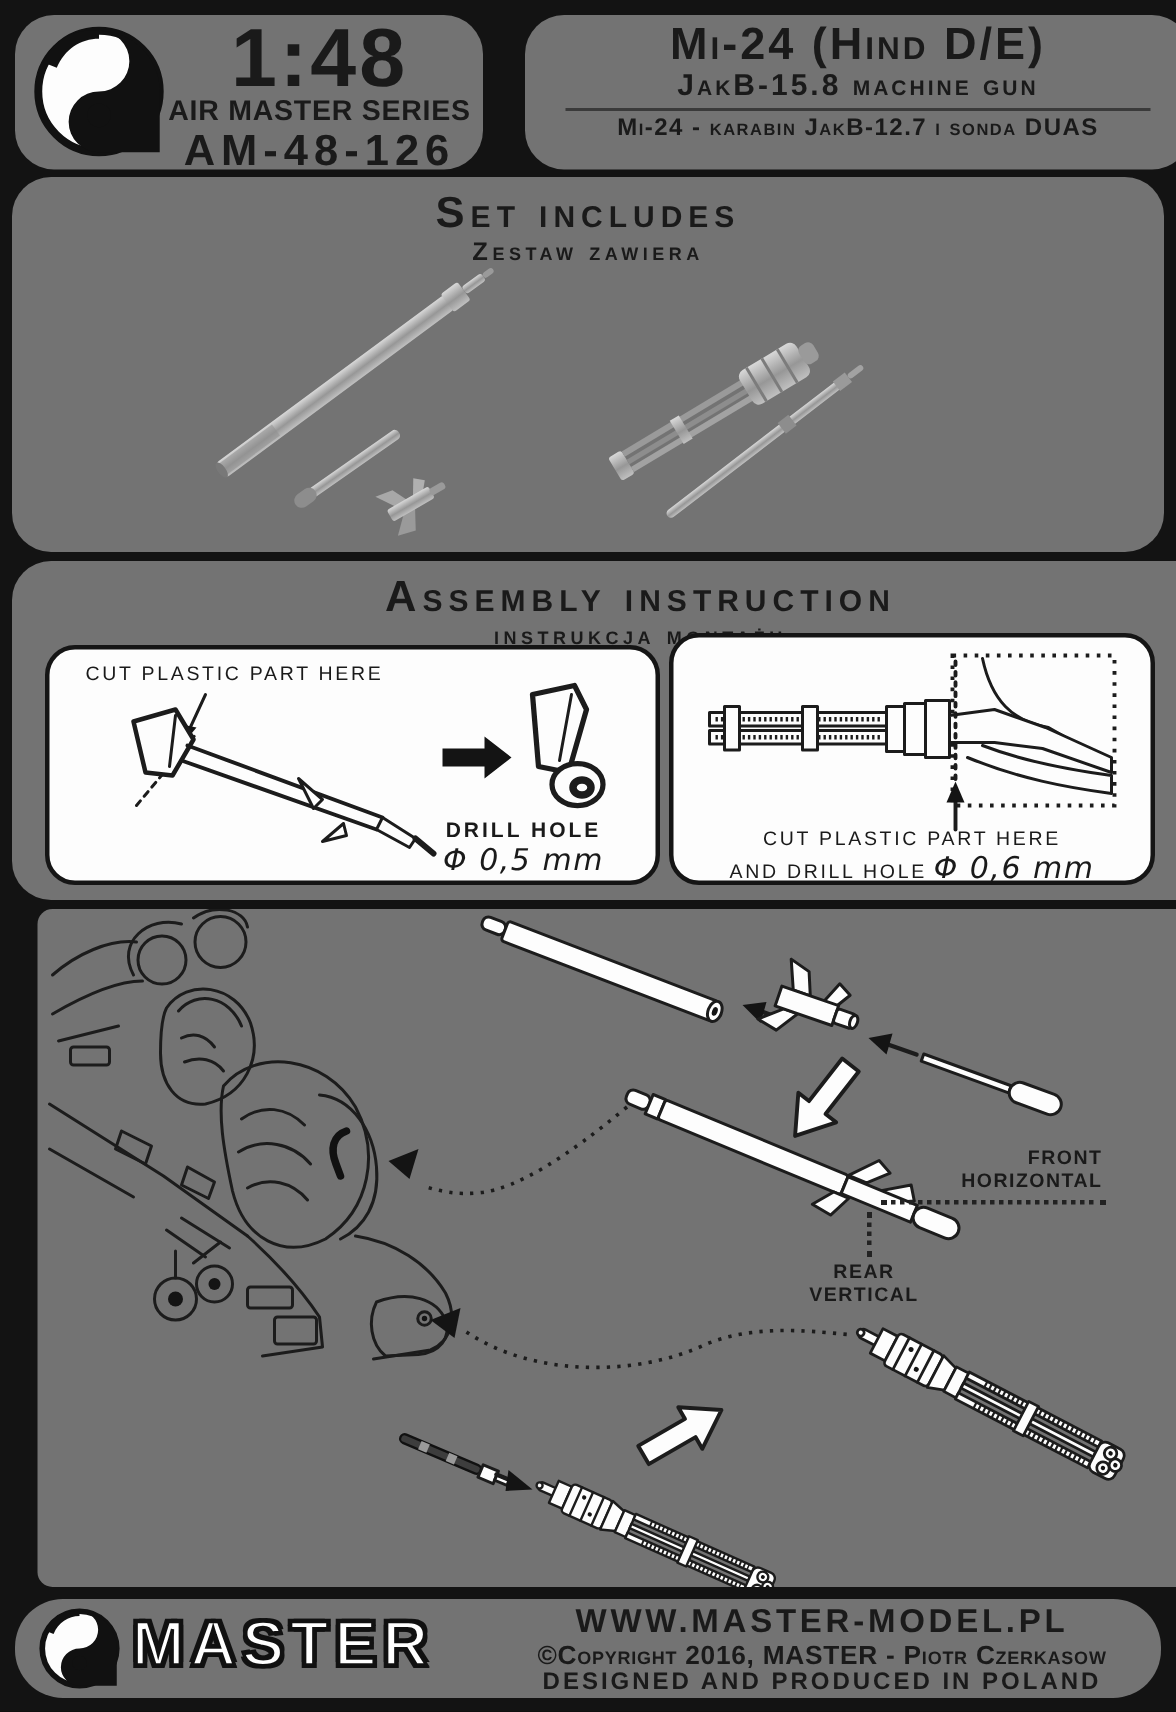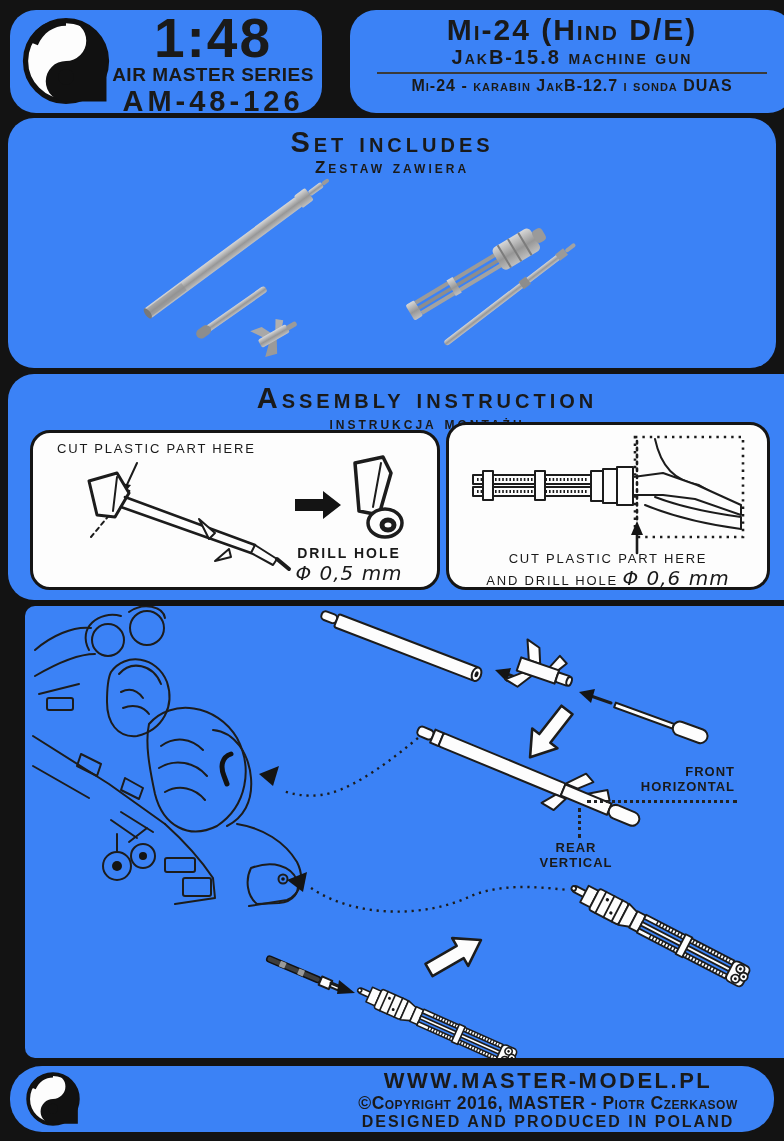--- a/index.html
+++ b/index.html
@@ -1,18 +1,18 @@
 <!DOCTYPE html>
 <html><head>
 <meta charset="utf-8">
 <style>
   html,body{margin:0;padding:0;background:#0e0e0e;}
   .page{position:relative;width:784px;height:1141px;background:#131313;
         font-family:"Liberation Sans",sans-serif;color:#1a1a1a;overflow:hidden;}
-  .panel{position:absolute;background:#3b82f6;}
+  .panel{position:absolute;background:#737373;}
   .sc{font-variant:small-caps;}
   .ctr{text-align:center;}
   
   .hdrL{left:10px;top:10px;width:312px;height:103px;border-radius:26px;}
   .hdrR{left:330px;top:10px;width:444px;height:103px;border-radius:26px;padding-top:4px;box-sizing:border-box;margin-left:20px;}
   .hdrL .txt{position:absolute;left:100px;top:2px;width:206px;text-align:center;}
   .scale{font-size:55px;font-weight:bold;letter-spacing:2px;line-height:52px;}
   .series{font-size:19px;font-weight:bold;letter-spacing:.5px;line-height:22px;}
   .code{font-size:29px;font-weight:bold;letter-spacing:4px;line-height:30px;}
   .title{font-size:30px;font-weight:bold;letter-spacing:2px;line-height:32px;}
@@ -351,20 +351,21 @@
   </div>
 
   <div class="panel ftr">
     <svg width="54" height="54" viewBox="0 0 100 100" style="position:absolute;left:16px;top:6px">
       <circle cx="50" cy="50" r="46" fill="#fdfdfd" stroke="#111" stroke-width="7"></circle>
       <path d="M50,4 A46,46 0 0,1 96,50 L96,96 L50,96 A23,23 0 0,1 50,50 A23,23 0 0,0 50,4 Z" fill="#111"></path>
       <path d="M50,4 C30,2 14,12 8,28 L18,32 C24,18 36,10 50,10 Z" fill="#111"></path>
       <circle cx="50" cy="68" r="9" fill="#111"></circle>
       <circle cx="50" cy="32" r="8" fill="#fdfdfd"></circle>
     </svg>
+    <div class="brand">MASTER</div>
     <div class="ftxt">
       <div class="site">WWW.MASTER-MODEL.PL</div>
       <div class="copy sc">©Copyright 2016, MASTER - Piotr Czerkasow</div>
       <div class="orig">DESIGNED AND PRODUCED IN POLAND</div>
     </div>
   </div>
 
 </div>
 
 </body></html>

